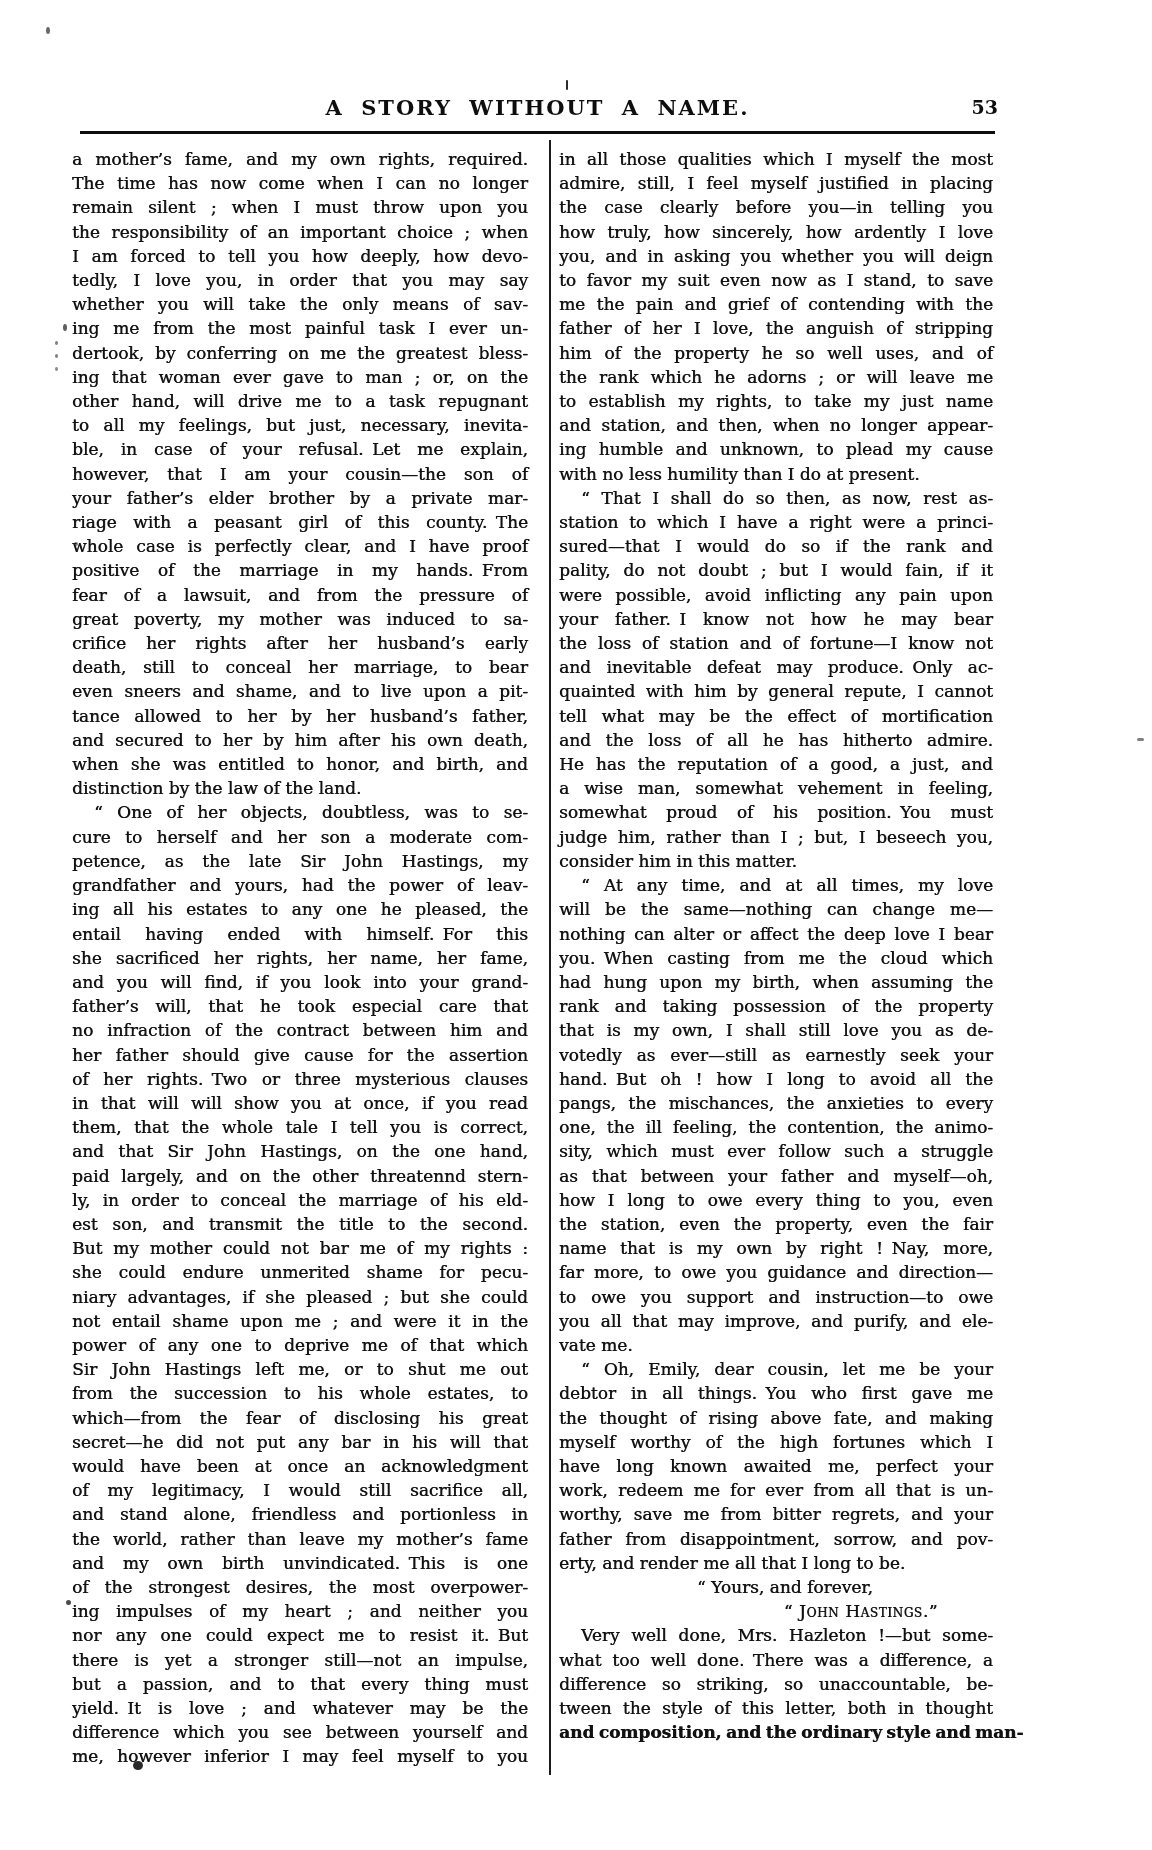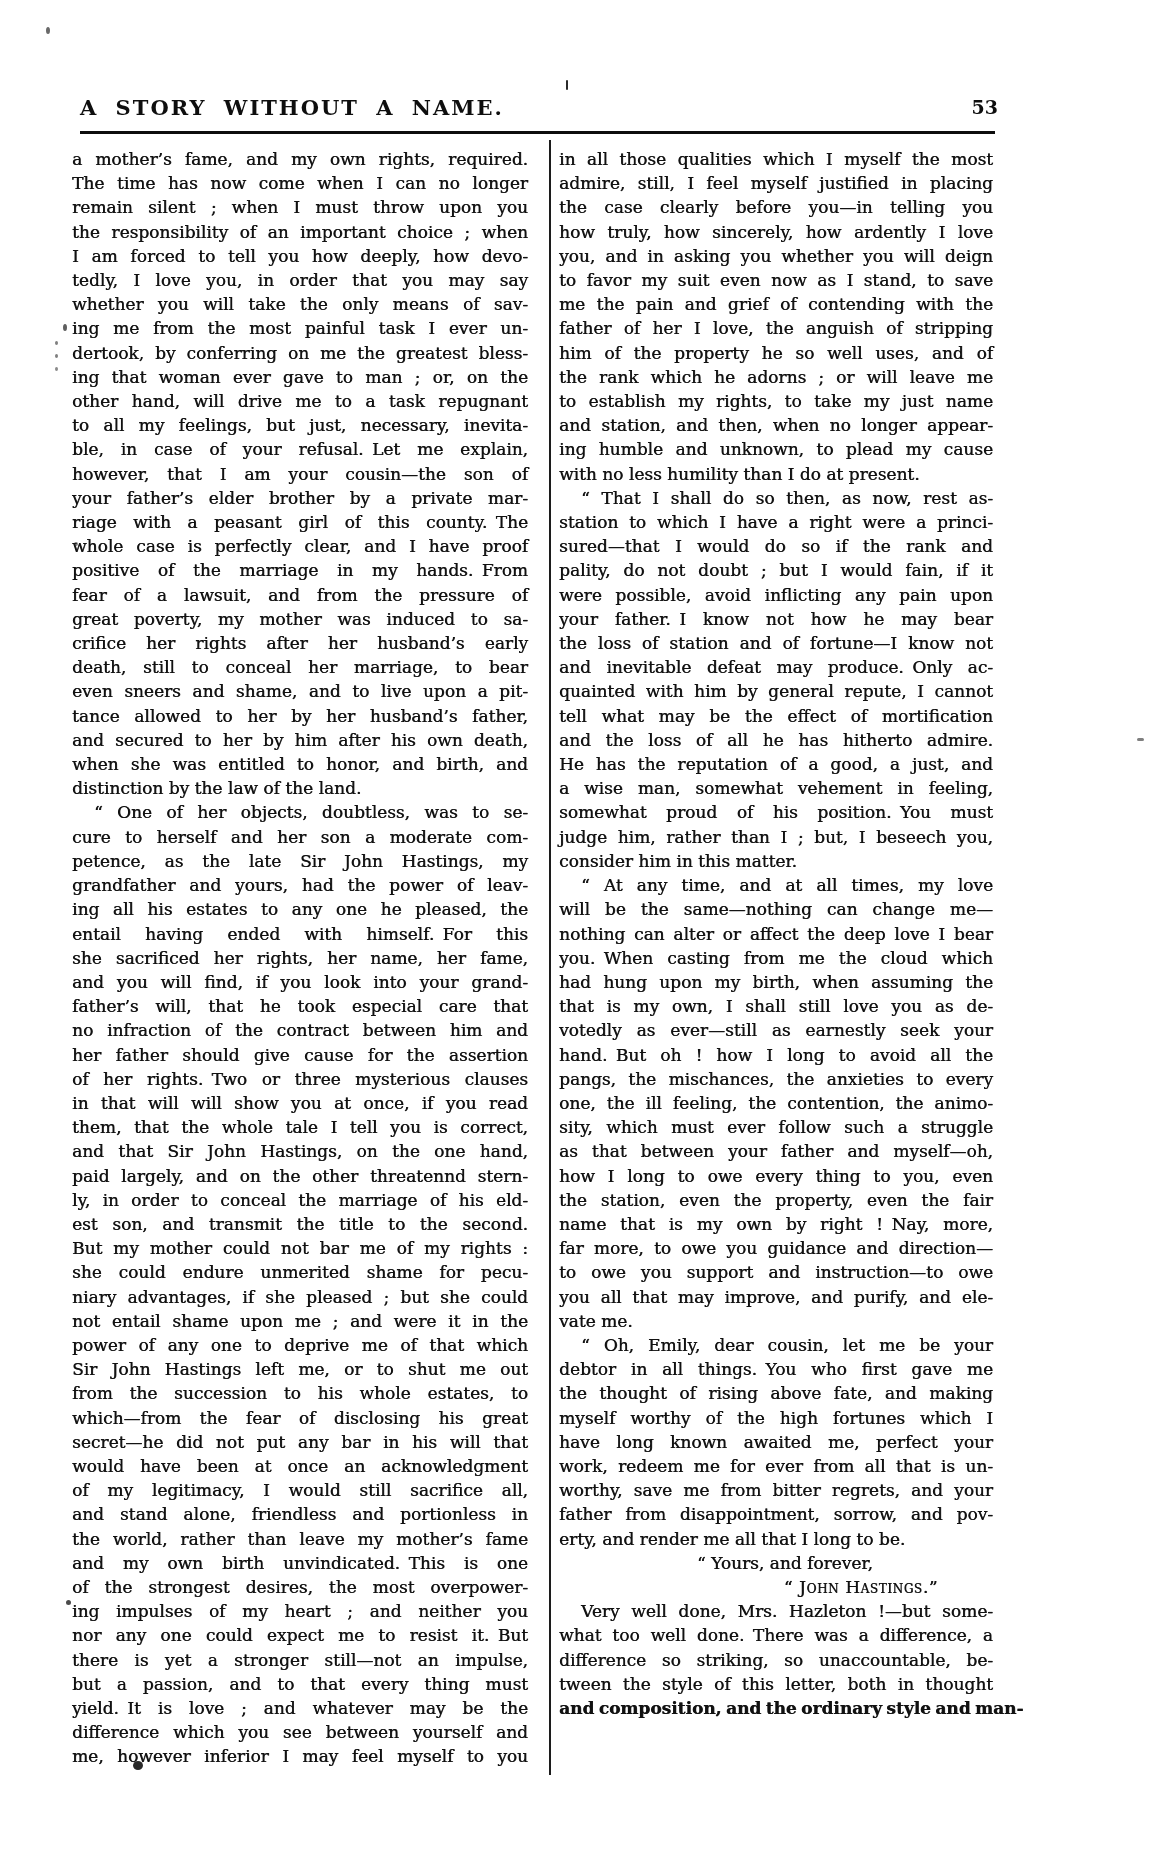--- a/index.html
+++ b/index.html
@@ -3,21 +3,21 @@
 <meta charset="utf-8">
 <style>
   html,body { margin:0; padding:0; background:#ffffff; }
   .page {
     position:relative; width:1152px; height:1850px;
     background:#ffffff; overflow:hidden;
     font-family:"DejaVu Serif", serif; color:#111;
   }
   .running-head {
     position:absolute; top:95px; left:80px; width:915px;
-    text-align:left; font-size:21px; font-weight:bold;
+    text-align:center; font-size:21px; font-weight:bold;
     letter-spacing:2px; word-spacing:8px; color:#0e0e0e;
   }
   .page-number {
     position:absolute; top:96px; left:952px; width:46px;
     text-align:right; font-size:19px; font-weight:bold; color:#0e0e0e;
   }
   .head-rule {
     position:absolute; top:131px; left:80px; width:915px; height:3px;
     background:#0d0d0d;
   }
@@ -153,20 +153,21 @@
       <div class="ln">He has the reputation of a good, a just, and</div>
       <div class="ln">a wise man, somewhat vehement in feeling,</div>
       <div class="ln">somewhat proud of his position. You must</div>
       <div class="ln">judge him, rather than I ; but, I beseech you,</div>
       <div class="ln end">consider him in this matter.</div>
       <div class="ln ind">“ At any time, and at all times, my love</div>
       <div class="ln">will be the same—nothing can change me—</div>
       <div class="ln">nothing can alter or affect the deep love I bear</div>
       <div class="ln">you. When casting from me the cloud which</div>
       <div class="ln">had hung upon my birth, when assuming the</div>
+      <div class="ln">rank and taking possession of the property</div>
       <div class="ln">that is my own, I shall still love you as de-</div>
       <div class="ln">votedly as ever—still as earnestly seek your</div>
       <div class="ln">hand. But oh ! how I long to avoid all the</div>
       <div class="ln">pangs, the mischances, the anxieties to every</div>
       <div class="ln">one, the ill feeling, the contention, the animo-</div>
       <div class="ln">sity, which must ever follow such a struggle</div>
       <div class="ln">as that between your father and myself—oh,</div>
       <div class="ln">how I long to owe every thing to you, even</div>
       <div class="ln">the station, even the property, even the fair</div>
       <div class="ln">name that is my own by right ! Nay, more,</div>

